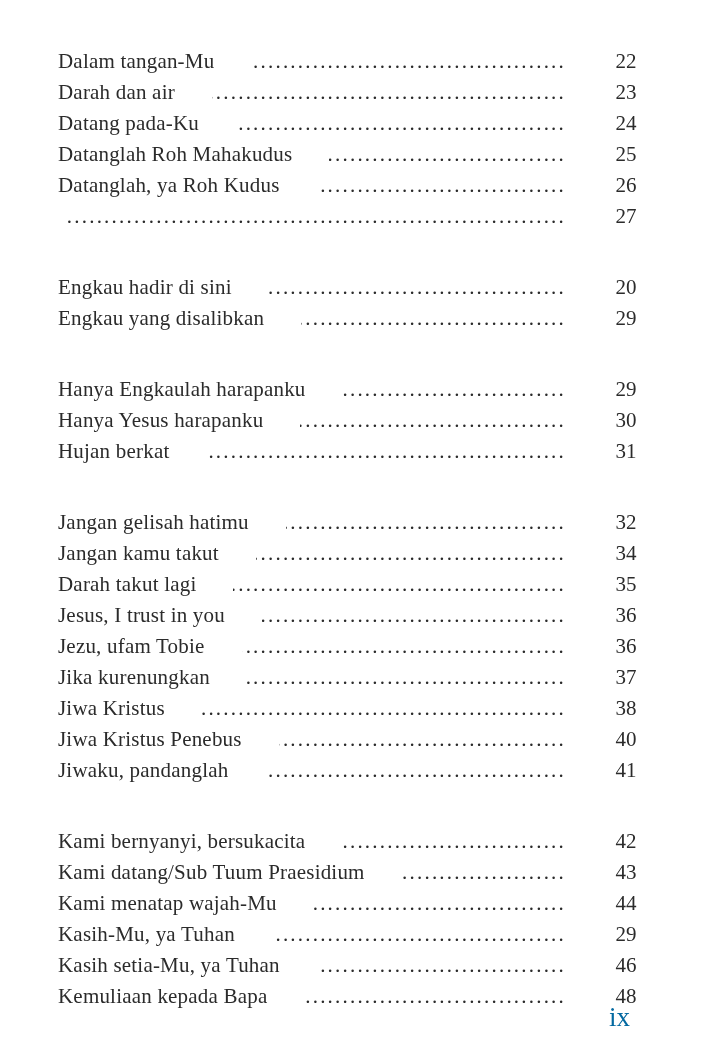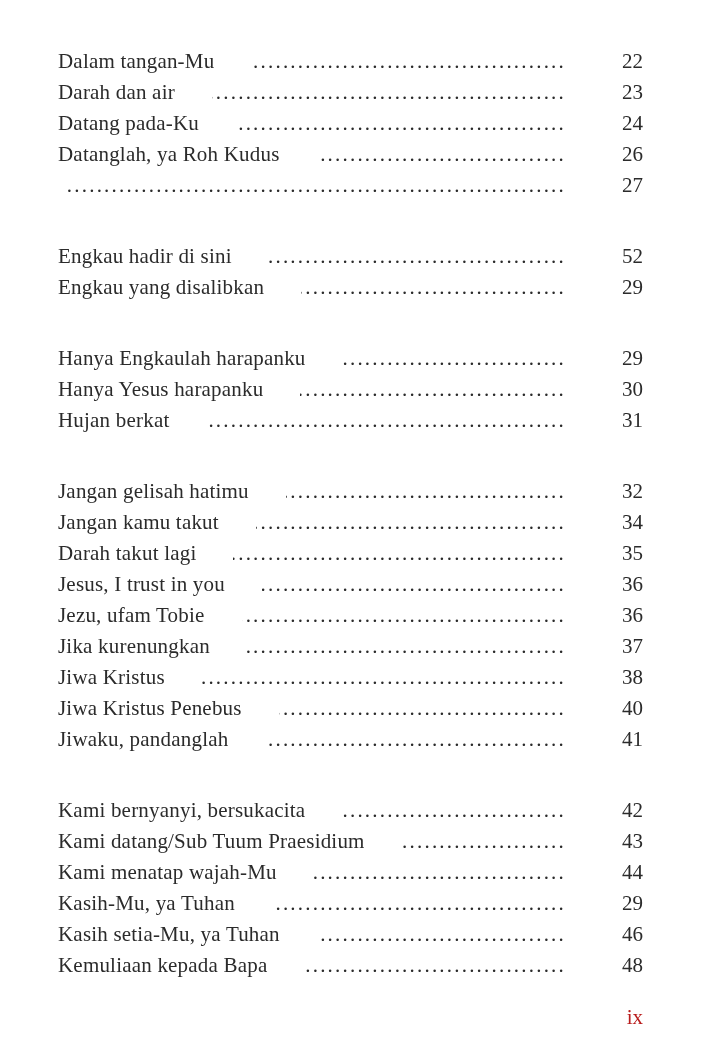--- a/index.html
+++ b/index.html
@@ -49,30 +49,30 @@
     margin: 0 13px 0 7px;
     color: #2b2b2b;
   }
   .dot-leader::before {
     content: "......................................................................................................................................................";
     letter-spacing: 2.2px;
     font-size: 21px;
   }
   .entry-page {
     min-width: 34px;
-    text-align: right;
+    text-align: center;
     font-size: 21px;
   }
   .folio {
     position: absolute;
     top: 1002px;
-    right: 60px;
-    font-size: 21px;
+    right: 73px;
+    font-size: 27px;
     line-height: 31px;
-    color: #b91c1c;
+    color: #0369a1;
   }
 </style>
 </head>
 <body>
 
 <div class="book-page">
   <div class="toc">
 
     <div class="toc-section">
       <div class="toc-row">
@@ -84,35 +84,40 @@
         <span class="entry-title">Darah dan air</span>
         <span class="dot-leader"></span>
         <span class="entry-page">23</span>
       </div>
       <div class="toc-row">
         <span class="entry-title">Datang pada-Ku</span>
         <span class="dot-leader"></span>
         <span class="entry-page">24</span>
       </div>
       <div class="toc-row">
+        <span class="entry-title">Datanglah Roh Mahakudus</span>
+        <span class="dot-leader"></span>
+        <span class="entry-page">25</span>
+      </div>
+      <div class="toc-row">
         <span class="entry-title">Datanglah, ya Roh Kudus</span>
         <span class="dot-leader"></span>
         <span class="entry-page">26</span>
       </div>
       <div class="toc-row">
         <span class="dot-leader"></span>
         <span class="entry-page">27</span>
       </div>
     </div>
 
     <div class="toc-section">
       <div class="toc-row">
         <span class="entry-title">Engkau hadir di sini</span>
         <span class="dot-leader"></span>
-        <span class="entry-page">52</span>
+        <span class="entry-page">20</span>
       </div>
       <div class="toc-row">
         <span class="entry-title">Engkau yang disalibkan</span>
         <span class="dot-leader"></span>
         <span class="entry-page">29</span>
       </div>
     </div>
 
     <div class="toc-section">
       <div class="toc-row">

